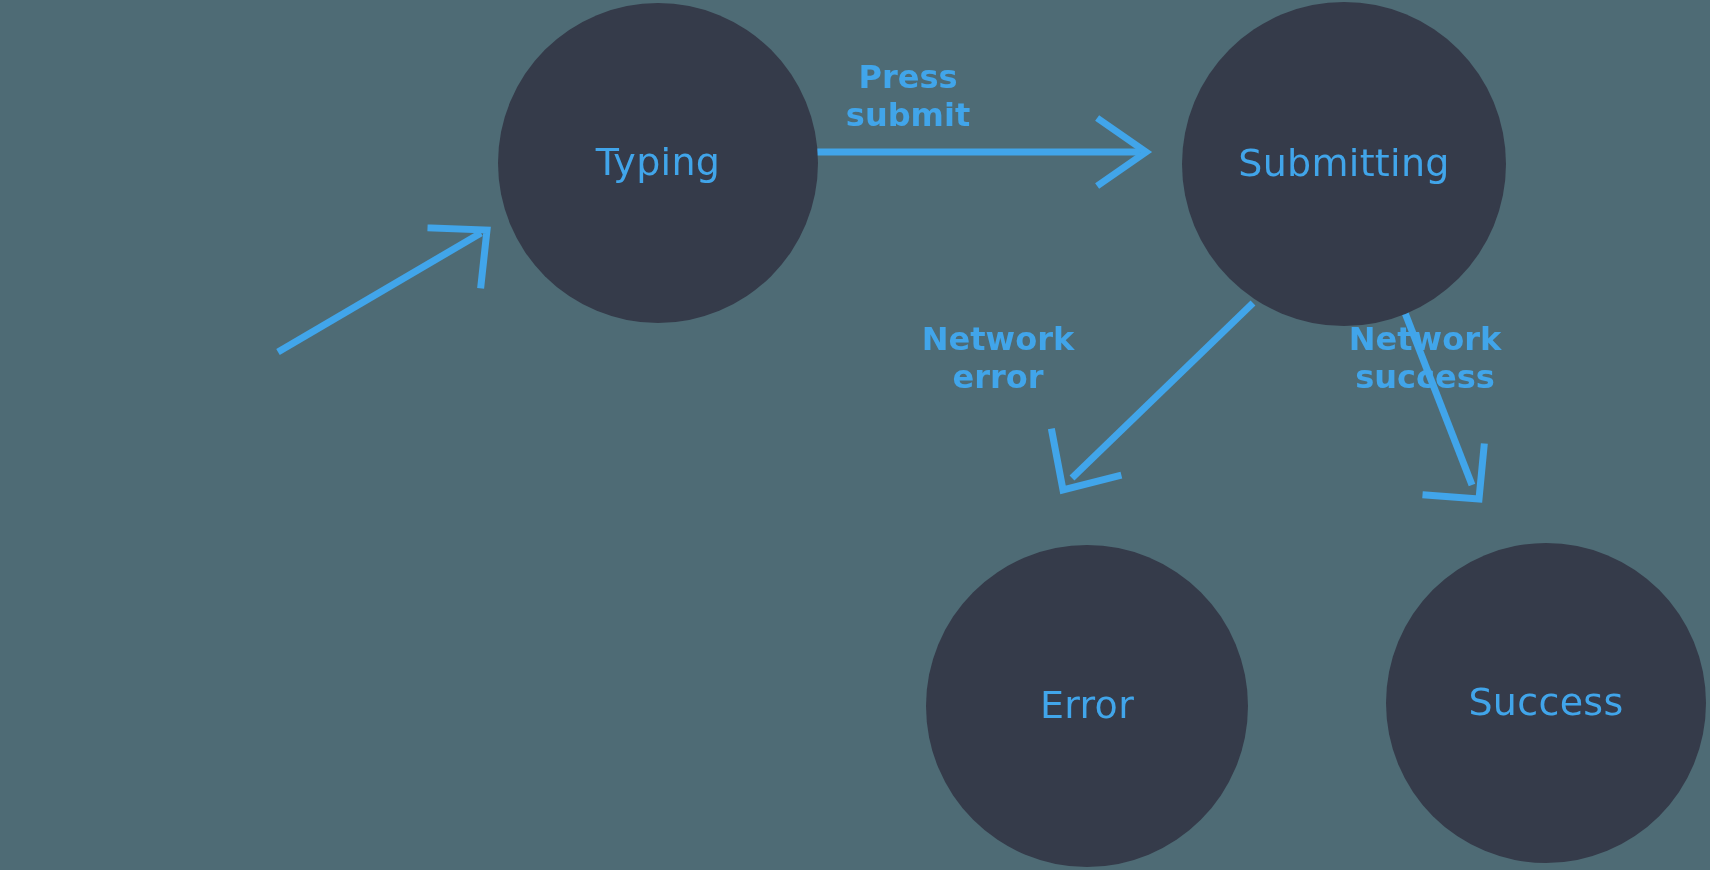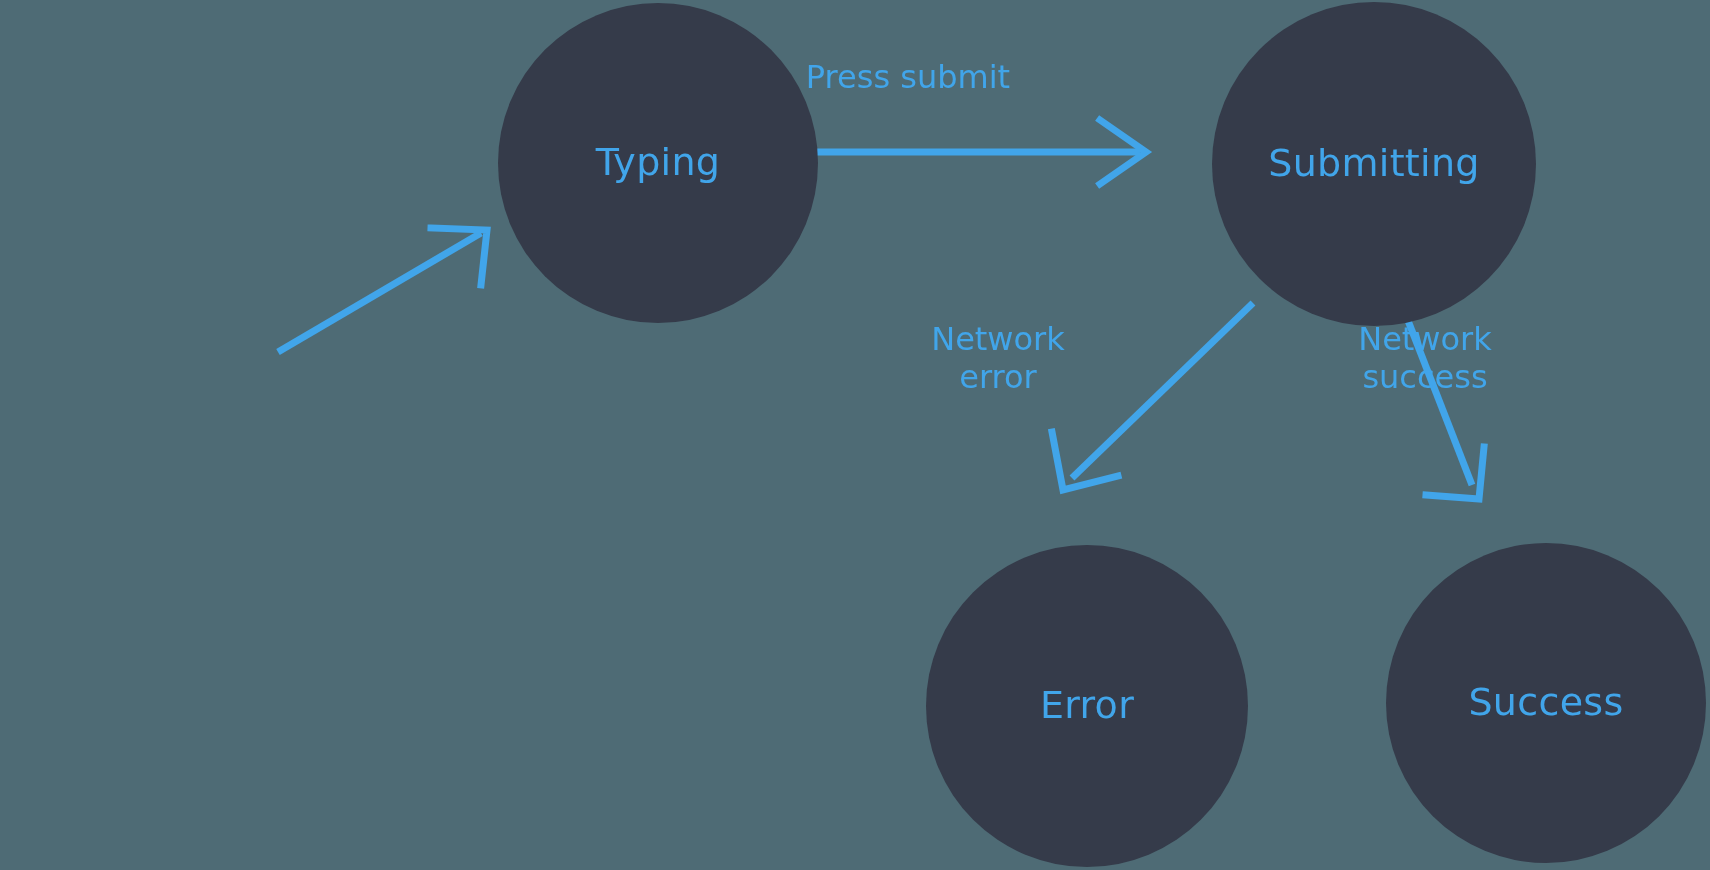--- a/index.html
+++ b/index.html
@@ -30,21 +30,21 @@
     font-weight: 400;
     letter-spacing: 0.3px;
     white-space: nowrap;
     text-align: center;
     line-height: 1.1;
   }
   .edge-label {
     position: absolute;
     color: #41a5ea;
     font-size: 32px;
-    font-weight: 400;
+    font-weight: 700;
     line-height: 1.2;
     text-align: center;
     white-space: pre-line;
   }
   svg.edges {
     position: absolute;
     left: 0;
     top: 0;
     width: 1710px;
     height: 870px;
@@ -90,21 +90,21 @@
       <path class="edge-path" d="M 1400 300 L 1472 485"></path>
       <path class="edge-head" d="M 1426 495 L 1479 499 L 1484 447"></path>
     </g>
   </svg>
 
 
   <div class="state-node" style="left:498px; top:3px; width:320px; height:320px;">
     <span class="state-label">Typing</span>
   </div>
 
-  <div class="state-node" style="left:1212px; top:2px; width:324px; height:324px;">
+  <div class="state-node" style="left:1182px; top:2px; width:324px; height:324px;">
     <span class="state-label">Submitting</span>
   </div>
 
   <div class="state-node" style="left:926px; top:545px; width:322px; height:322px;">
     <span class="state-label">Error</span>
   </div>
 
   <div class="state-node" style="left:1386px; top:543px; width:320px; height:320px;">
     <span class="state-label">Success</span>
   </div>

